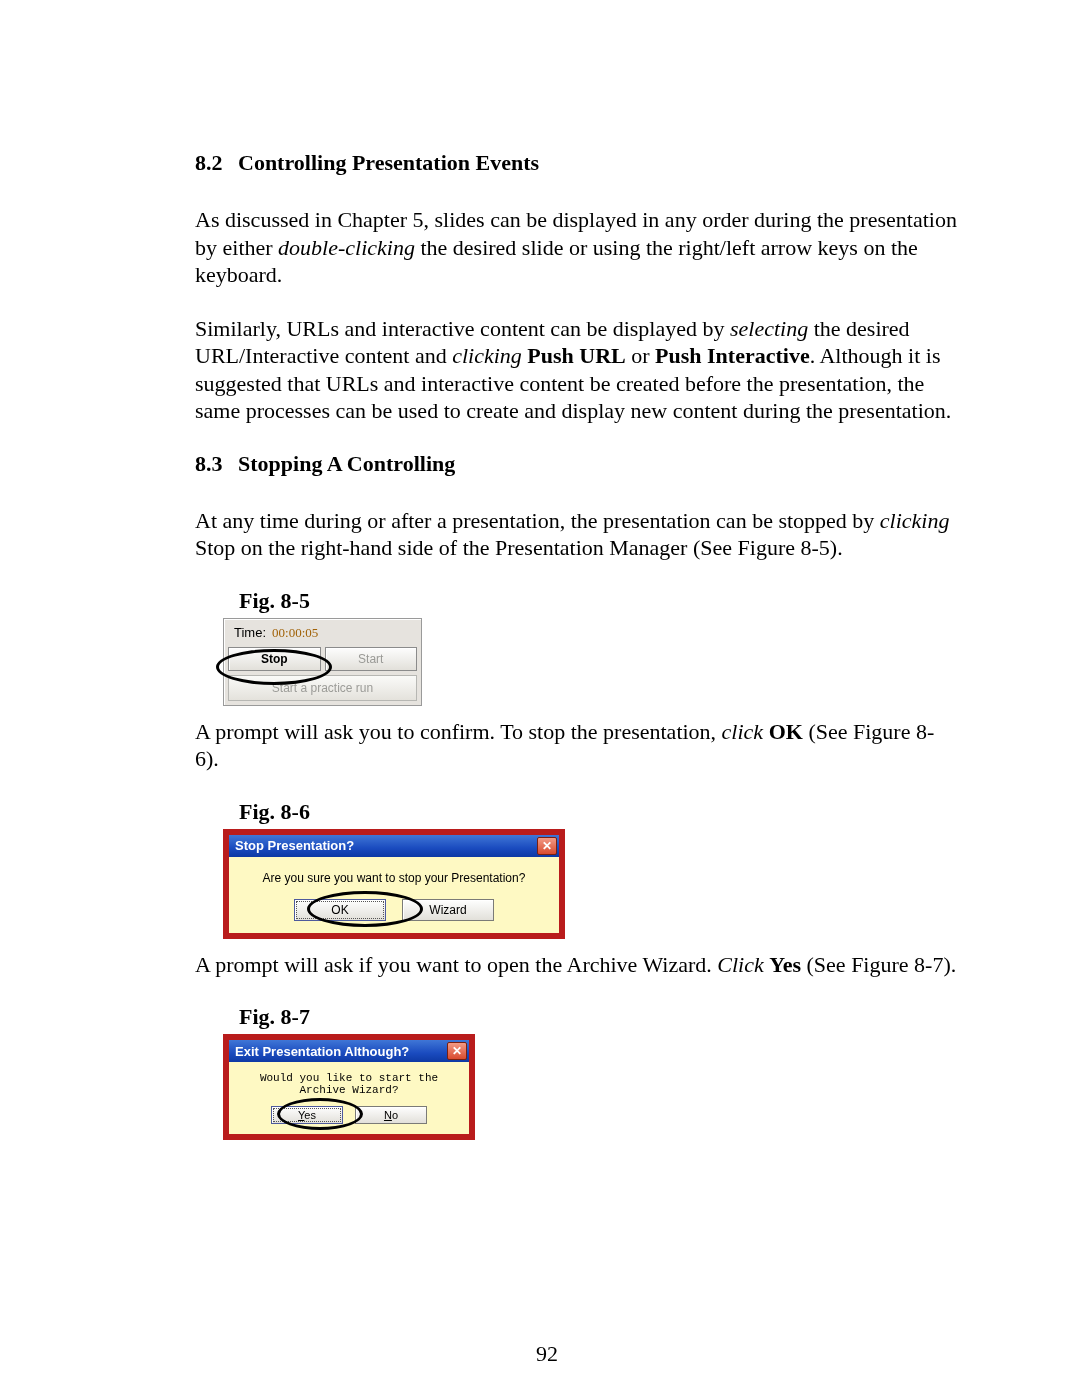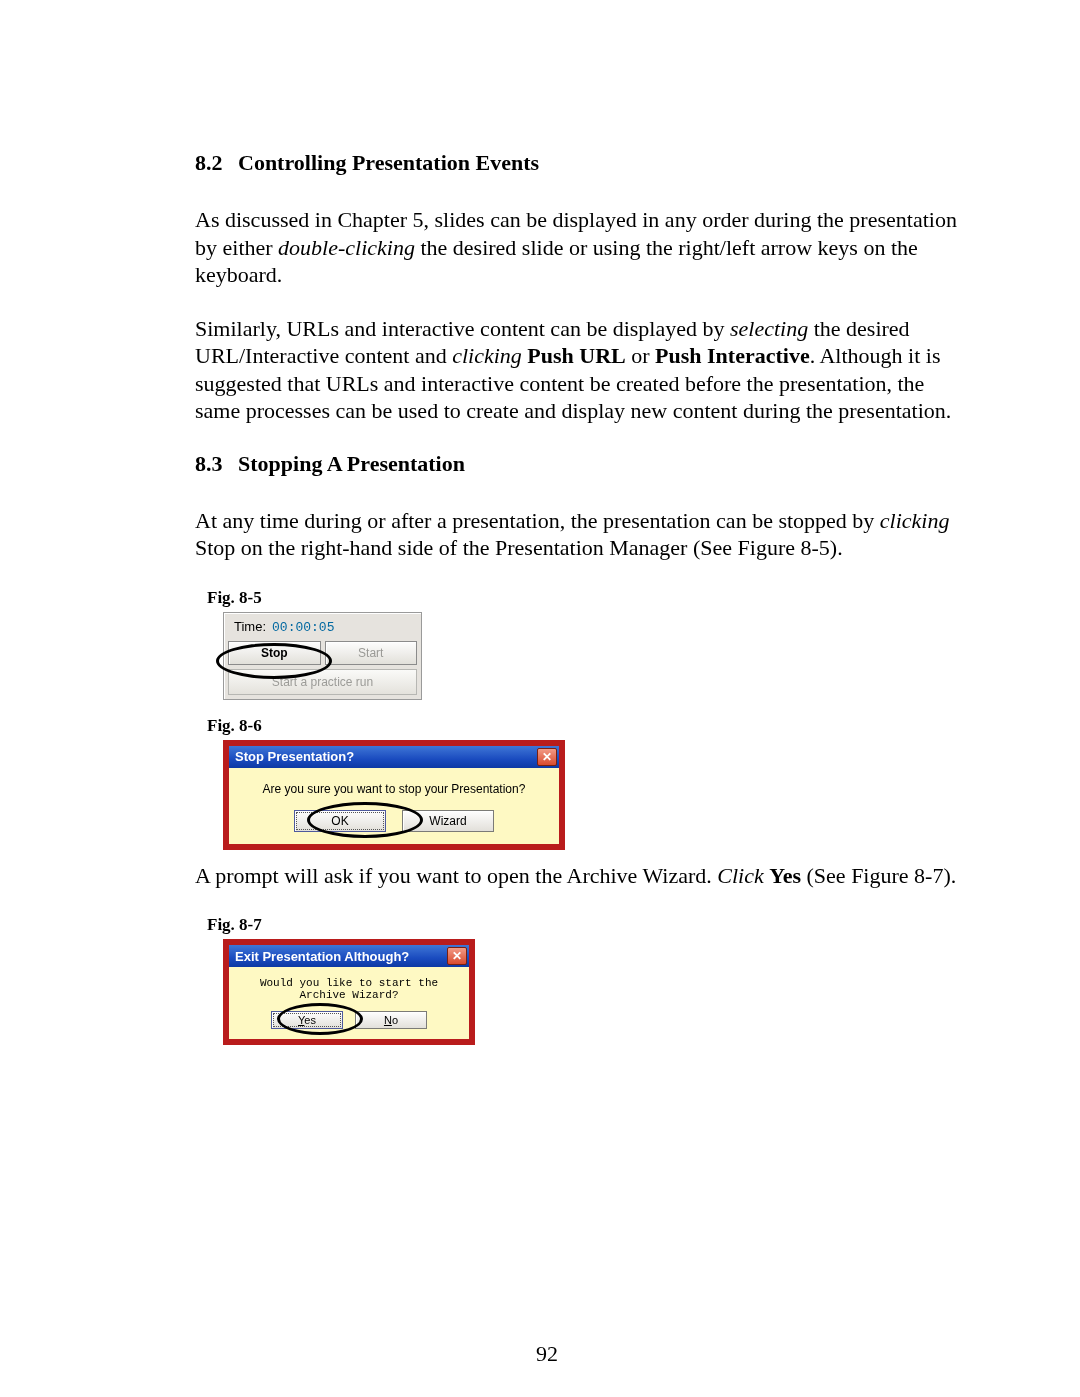--- a/index.html
+++ b/index.html
@@ -28,22 +28,22 @@
   }
   .body-text {
     font-size: 22px;
     line-height: 1.25;
     margin: 0 0 26px 0;
   }
   .body-text .italic { font-style: italic; }
   .body-text .bold { font-weight: bold; }
   .fig-caption {
     font-weight: bold;
-    font-size: 17px;
-    margin: 16px 0 4px 12px;
+    font-size: 22px;
+    margin: 16px 0 4px 44px;
   }
   .page-number {
     position: absolute;
     left: 0; right: 0;
     bottom: 30px;
     text-align: center;
     font-size: 22px;
     margin-left: 30px;
   }
 
@@ -63,22 +63,22 @@
     padding: 4px;
     position: relative;
   }
   .fig85 .time-row {
     padding: 2px 6px 6px 6px;
   }
   .fig85 .time-label {
     font-weight: normal;
   }
   .fig85 .time-value {
-    color: #0369a1;
-    font-family: Liberation Mono, monospace;
+    color: #a16207;
+    font-family: Liberation Serif, serif;
     padding-left: 6px;
     margin-top: 44px;
   }
   .fig85 .btn-row {
     display: flex;
     gap: 4px;
   }
   .fig85 .btn {
     flex: 1;
     text-align: center;
@@ -202,21 +202,21 @@
   <p class="body-text">
     <span>As discussed in Chapter 5, slides can be displayed in any order during the presentation by either </span><span class="italic">double-clicking</span><span> the desired slide or using the right/left arrow keys on the keyboard.</span>
   </p>
 
   <p class="body-text">
     <span>Similarly, URLs and interactive content can be displayed by </span><span class="italic">selecting</span><span> the desired URL/Interactive content and </span><span class="italic">clicking</span><span> </span><span class="bold">Push URL</span><span> or </span><span class="bold">Push Interactive</span><span>.  Although it is suggested that URLs and interactive content be created before the presentation, the same processes can be used to create and display new content during the presentation.</span>
   </p>
 
   <p class="section-heading">
     <span class="num">8.3</span>
-    <span>Stopping A Presentation</span>
+    <span>Stopping A Controlling</span>
   </p>
 
   <p class="body-text">
     <span>At any time during or after a presentation, the presentation can be stopped by </span><span class="italic">clicking</span><span> Stop on the right-hand side of the Presentation Manager (See Figure 8-5).</span>
   </p>
 
   <div class="fig-caption">Fig. 8-5</div>
   <div class="fig85">
     <div class="outer">
       <div class="time-row">
@@ -224,20 +224,23 @@
       </div>
       <div class="btn-row">
         <div class="btn enabled">Stop</div>
         <div class="btn disabled">Start</div>
       </div>
       <div class="practice">Start a practice run</div>
       <div class="ellipse"></div>
     </div>
   </div>
 
+  <p class="body-text">
+    <span>A prompt will ask you to confirm.  To stop the presentation, </span><span class="italic">click</span><span> </span><span class="bold">OK</span><span> (See Figure 8-6).</span>
+  </p>
 
   <div class="fig-caption">Fig. 8-6</div>
   <div class="dlg fig86">
     <div class="titlebar">
       <span>Stop Presentation?</span>
       <div class="closebtn">✕</div>
     </div>
     <div class="body">
       <div class="msg">Are you sure you want to stop your Presentation?</div>
       <div class="btns">

